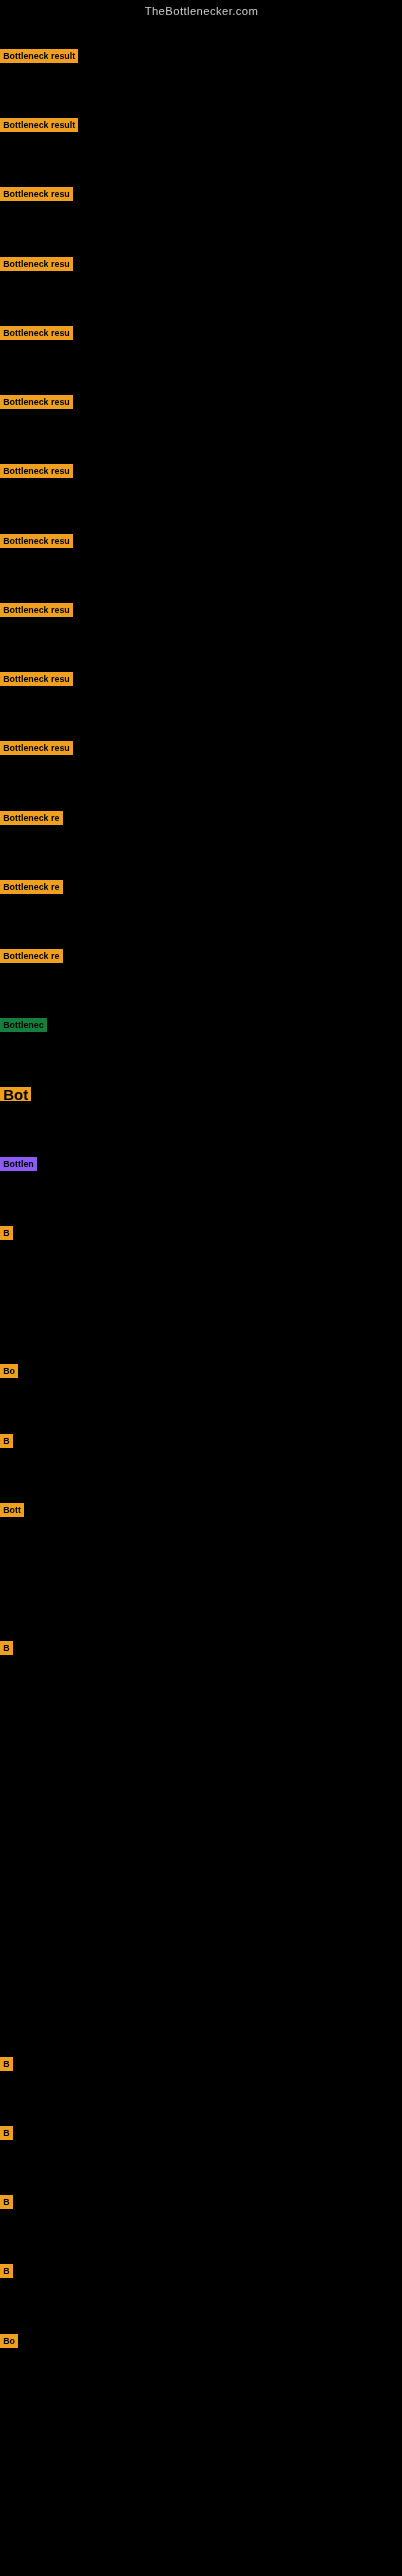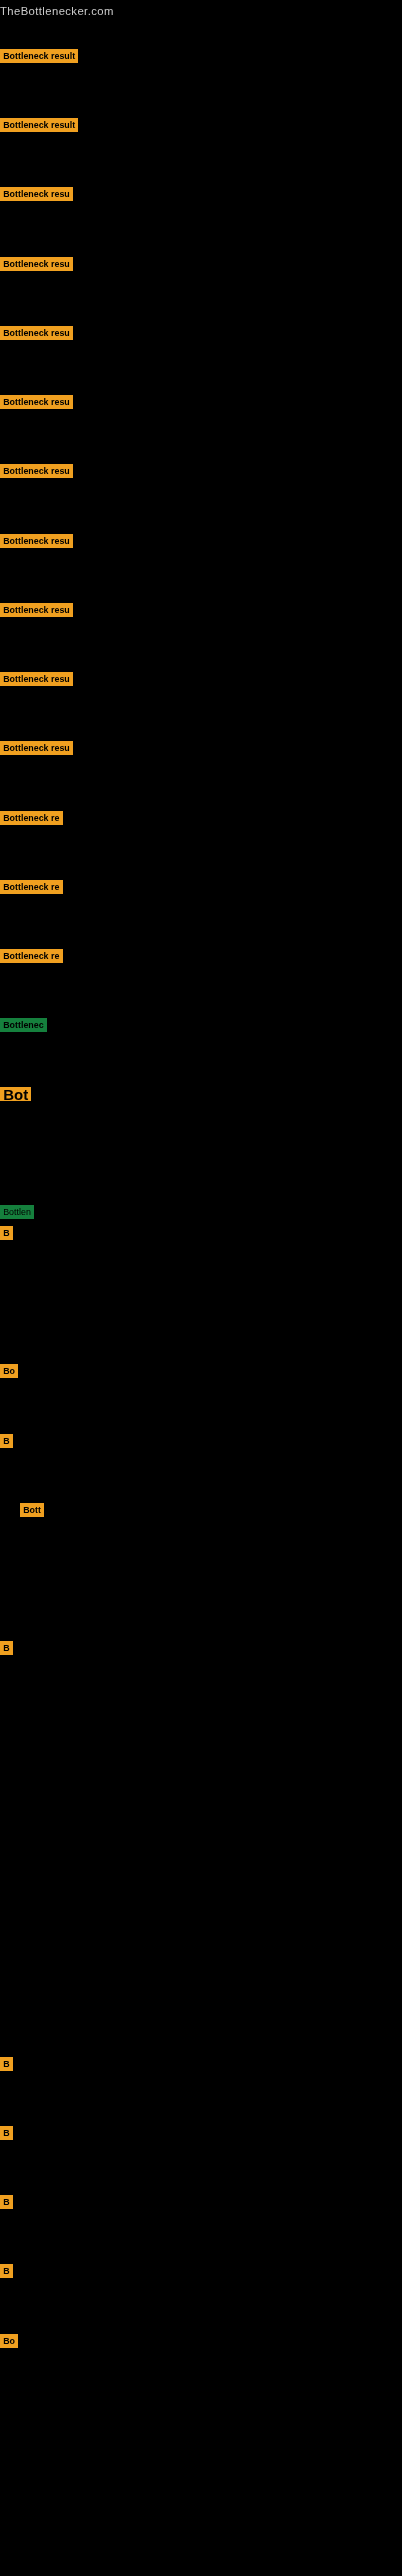--- a/index.html
+++ b/index.html
@@ -4,20 +4,21 @@
   <style>
     * { margin: 0; padding: 0; box-sizing: border-box; }
     body {
       background-color: #000;
       width: 403px;
       min-height: 2576px;
       font-family: Arial, sans-serif;
       position: relative;
     }
     .site-title {
+      text-align: center;
       color: #ccc;
       font-size: 11.3px;
       padding: 4.8px 0 3.2px 0;
       letter-spacing: 0.4px;
     }
   </style>
 </head>
 <body>
 
 <div class="site-title">TheBottlenecker.com</div>
@@ -65,32 +66,32 @@
     <div style="position: absolute; top: 929px; left: 0px; display: flex; align-items: center;">
       <span style="background-color: rgb(240, 160, 32); color: rgb(0, 0, 0); font-size: 8.9px; font-weight: bold; padding: 1.6px 3.2px; white-space: nowrap; overflow: hidden; display: inline-block; height: 14.5px; line-height: 11.3px;">Bottleneck re</span>
     </div>
     <div style="position: absolute; top: 998px; left: 0px; display: flex; align-items: center;">
       <span style="background-color: #15803d; color: rgb(0, 0, 0); font-size: 8.9px; font-weight: bold; padding: 1.6px 3.2px; white-space: nowrap; overflow: hidden; display: inline-block; height: 14.5px; line-height: 11.3px;">Bottlenec</span>
     </div>
     <div style="position: absolute; top: 1067px; left: 0px; display: flex; align-items: center;">
       <span style="background-color: rgb(240, 160, 32); color: rgb(0, 0, 0); font-size: 15px; font-weight: bold; padding: 1.6px 3.2px; white-space: nowrap; overflow: hidden; display: inline-block; height: 14.5px; line-height: 11.3px;">Bot</span>
     </div>
     <div style="position: absolute; top: 1137px; left: 0px; display: flex; align-items: center;">
-      <span style="background-color: #15803d; color: rgb(0, 0, 0); font-size: 8.9px; font-weight: normal; padding: 1.6px 3.2px; white-space: nowrap; overflow: hidden; display: inline-block; height: 14.5px; line-height: 11.3px; margin-top: 48px;">Bottlen</span>
+      <span style="background-color: #8b5cf6; color: rgb(0, 0, 0); font-size: 8.9px; font-weight: bold; padding: 1.6px 3.2px; white-space: nowrap; overflow: hidden; display: inline-block; height: 14.5px; line-height: 11.3px;">Bottlen</span>
     </div>
     <div style="position: absolute; top: 1206px; left: 0px; display: flex; align-items: center;">
       <span style="background-color: rgb(240, 160, 32); color: rgb(0, 0, 0); font-size: 8.9px; font-weight: bold; padding: 1.6px 3.2px; white-space: nowrap; overflow: hidden; display: inline-block; height: 14.5px; line-height: 11.3px;">B</span>
     </div>
     <div style="position: absolute; top: 1344px; left: 0px; display: flex; align-items: center;">
       <span style="background-color: rgb(240, 160, 32); color: rgb(0, 0, 0); font-size: 8.9px; font-weight: bold; padding: 1.6px 3.2px; white-space: nowrap; overflow: hidden; display: inline-block; height: 14.5px; line-height: 11.3px;">Bo</span>
     </div>
     <div style="position: absolute; top: 1414px; left: 0px; display: flex; align-items: center;">
       <span style="background-color: rgb(240, 160, 32); color: rgb(0, 0, 0); font-size: 8.9px; font-weight: bold; padding: 1.6px 3.2px; white-space: nowrap; overflow: hidden; display: inline-block; height: 14.5px; line-height: 11.3px;">B</span>
     </div>
-    <div style="position: absolute; top: 1483px; left: 0px; display: flex; align-items: center; margin-left: 20px;">
+    <div style="position: absolute; top: 1483px; left: 0px; display: flex; align-items: center;">
       <span style="background-color: rgb(240, 160, 32); color: rgb(0, 0, 0); font-size: 8.9px; font-weight: bold; padding: 1.6px 3.2px; white-space: nowrap; overflow: hidden; display: inline-block; height: 14.5px; line-height: 11.3px;">Bott</span>
     </div>
     <div style="position: absolute; top: 1621px; left: 0px; display: flex; align-items: center;">
       <span style="background-color: rgb(240, 160, 32); color: rgb(0, 0, 0); font-size: 8.9px; font-weight: bold; padding: 1.6px 3.2px; white-space: nowrap; overflow: hidden; display: inline-block; height: 14.5px; line-height: 11.3px;">B</span>
     </div>
     <div style="position: absolute; top: 2037px; left: 0px; display: flex; align-items: center;">
       <span style="background-color: rgb(240, 160, 32); color: rgb(0, 0, 0); font-size: 8.9px; font-weight: bold; padding: 1.6px 3.2px; white-space: nowrap; overflow: hidden; display: inline-block; height: 14.5px; line-height: 11.3px;">B</span>
     </div>
     <div style="position: absolute; top: 2106px; left: 0px; display: flex; align-items: center;">
       <span style="background-color: rgb(240, 160, 32); color: rgb(0, 0, 0); font-size: 8.9px; font-weight: bold; padding: 1.6px 3.2px; white-space: nowrap; overflow: hidden; display: inline-block; height: 14.5px; line-height: 11.3px;">B</span>

